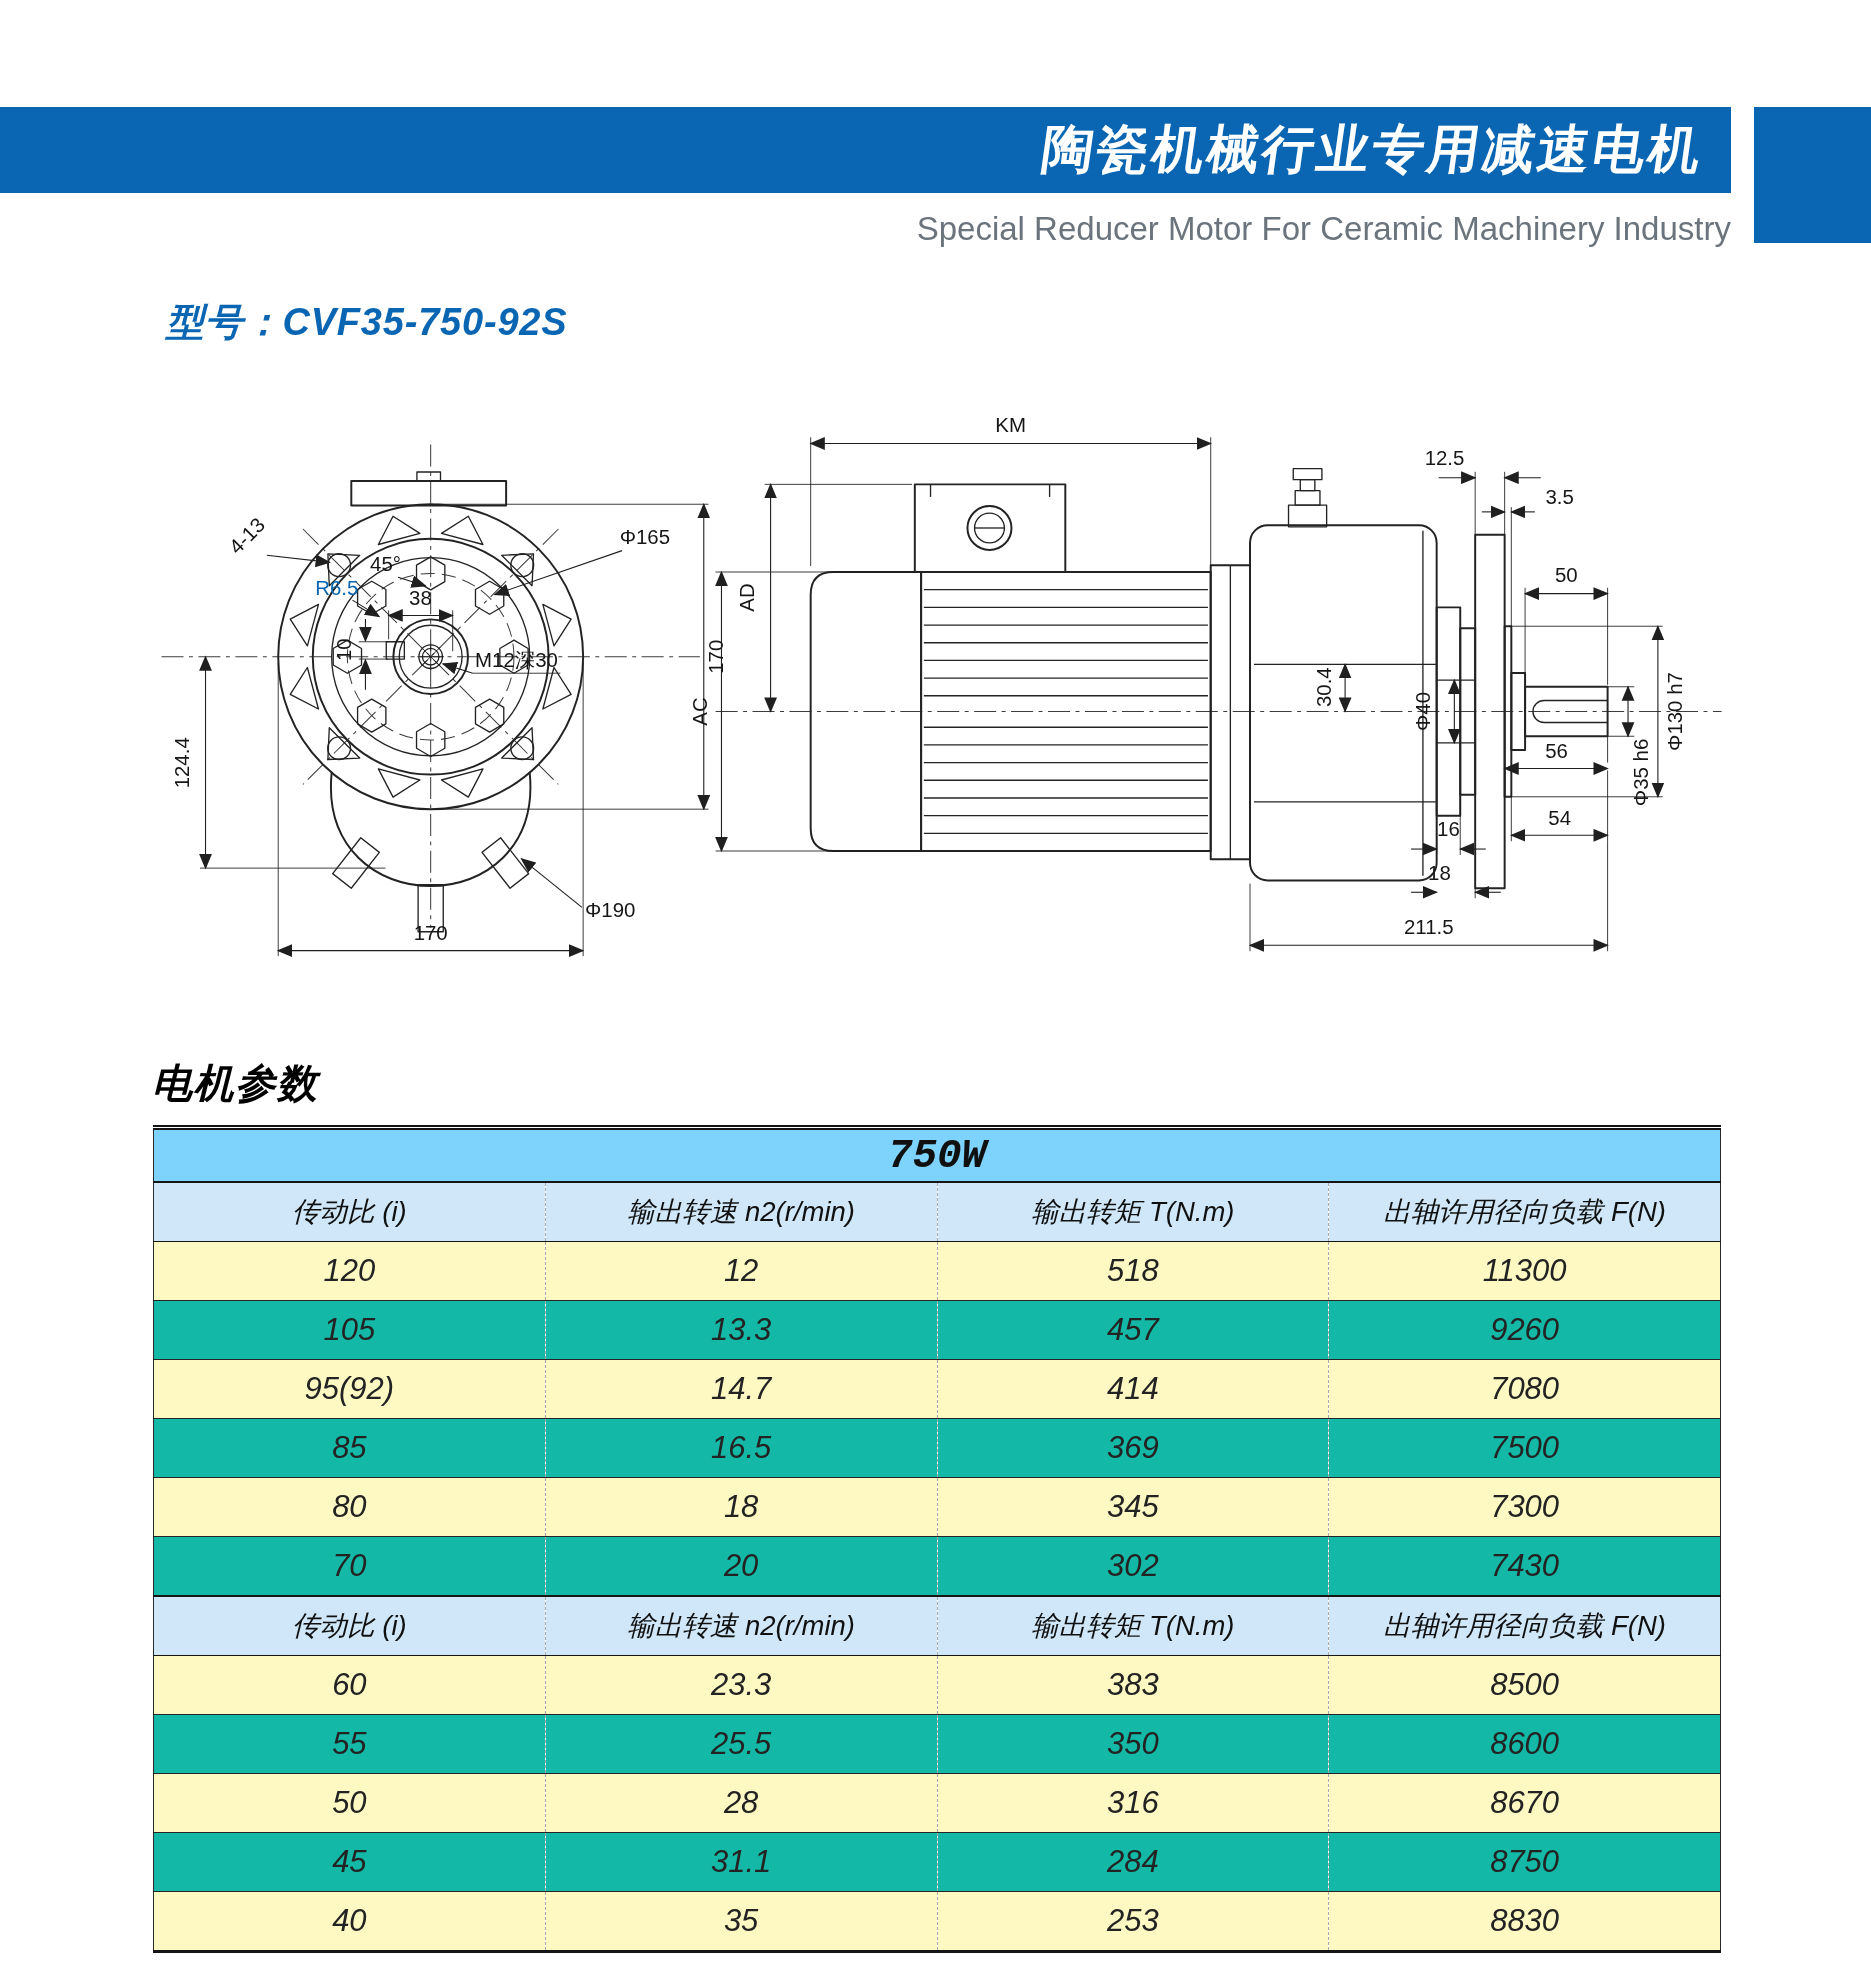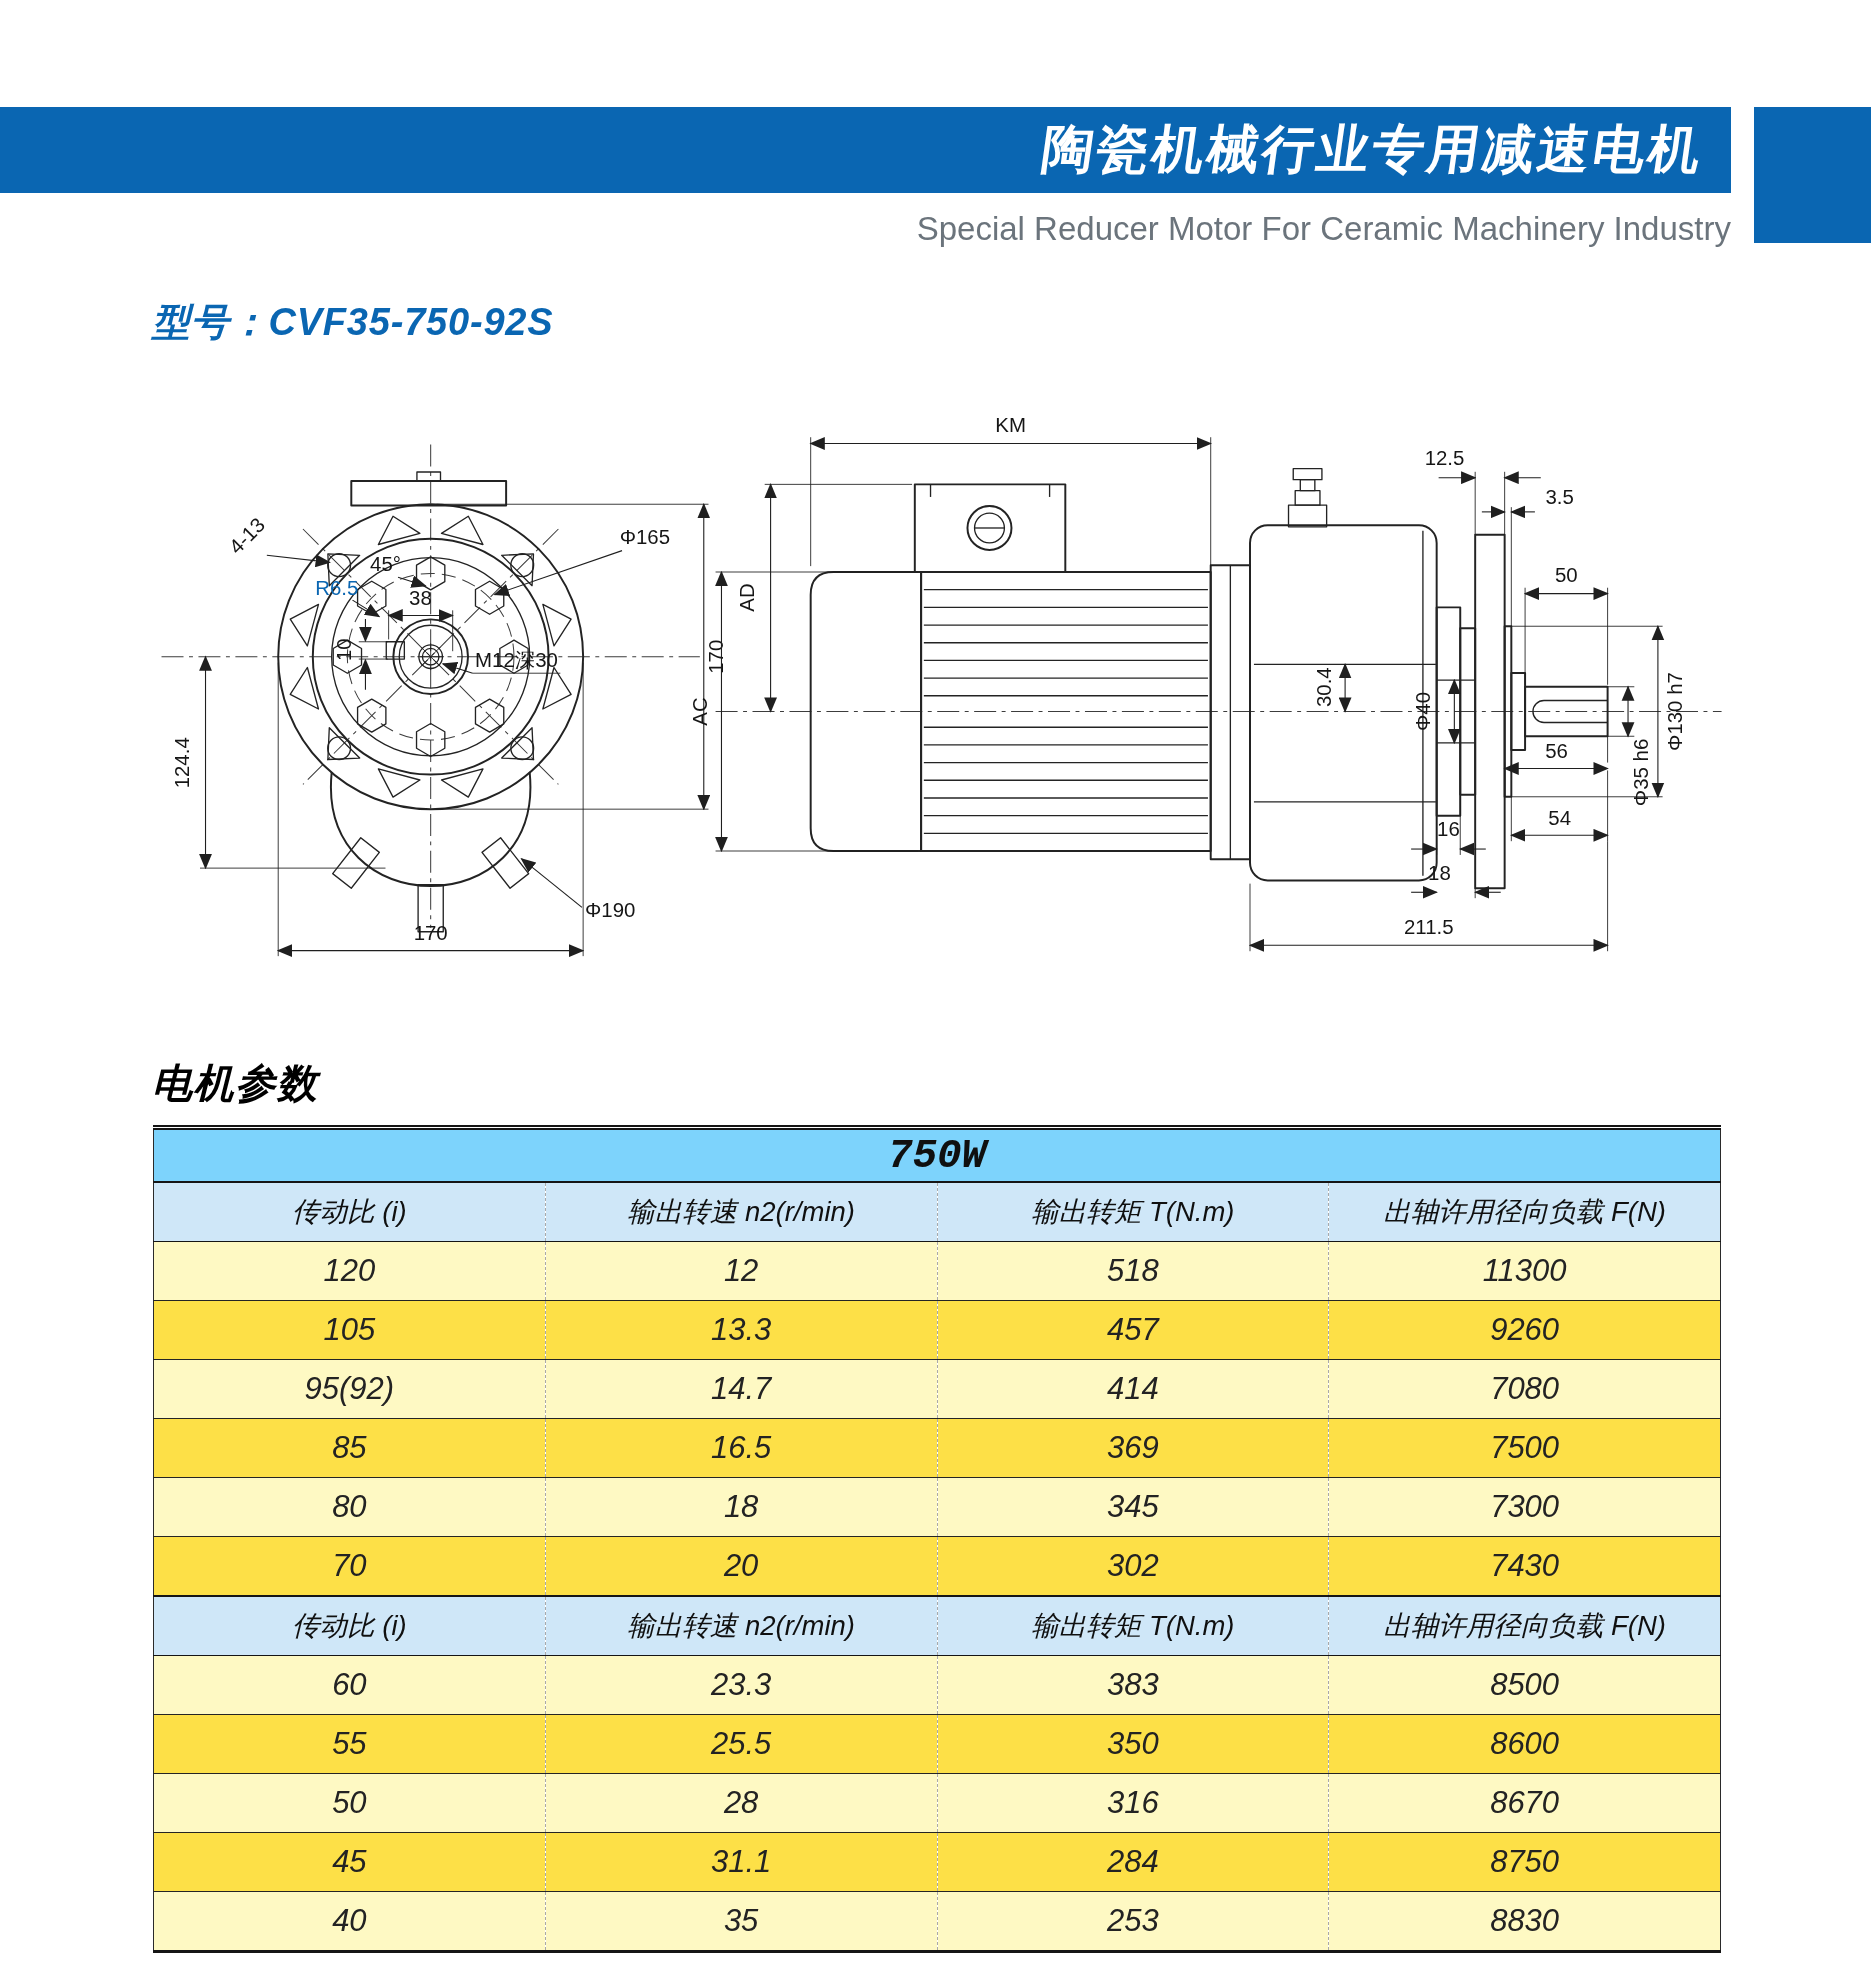--- a/index.html
+++ b/index.html
@@ -15,21 +15,21 @@
   .topbar-title{
     color:#ffffff;font-size:52px;font-weight:bold;letter-spacing:3.1px;
     padding-right:27.5px;transform:skewX(-8deg);white-space:nowrap;
   }
   .topbar-block{position:absolute;left:1754px;top:107px;width:117px;height:136px;background:#0a66b2;}
   .subtitle{
     position:absolute;top:210px;right:141px;font-size:33px;font-weight:normal;color:#6b747c;white-space:nowrap;
   }
   
   .model-line{
-    position:absolute;left:152px;top:297px;font-size:38px;font-weight:bold;font-style:italic;
+    position:absolute;left:166px;top:297px;font-size:38px;font-weight:bold;font-style:italic;
     color:#0a66b2;white-space:nowrap;letter-spacing:0.8px;
   }
   
   .front-view{position:absolute;left:134px;top:417px;width:613px;height:558px;}
   .side-view{position:absolute;left:692px;top:393px;width:1061px;height:582px;}
   .ol{fill:none;stroke:#232323;stroke-width:5;stroke-linejoin:round;stroke-linecap:round;}
   .ol2{fill:none;stroke:#232323;stroke-width:3.4;stroke-linejoin:round;}
   .cl{stroke:#3c3c3c;stroke-width:2.6;stroke-dasharray:56 14 10 14;fill:none;}
   .dl{stroke:#1f1f1f;stroke-width:2.8;fill:none;}
   .ext{stroke:#1f1f1f;stroke-width:2.2;fill:none;}
@@ -48,21 +48,21 @@
     font-style:italic;
   }
   .motor-table td{text-align:center;vertical-align:middle;overflow:hidden;white-space:nowrap;}
   tr.sec-title td{height:49px;font-size:41px;font-weight:bold;color:#101010;border-top:3.1px solid #151515;background:#7dd3fc;font-family:Liberation Mono, monospace;}
   .motor-table tr:first-child td{border-top:none;}
   tr.cols td{
     height:56px;background:#cfe7f8;font-size:27.5px;color:#101010;
     border-top:2.4px solid #151515;border-bottom:1.6px solid #151515;margin-left:20px;
   }
   tr.data td{height:56px;font-size:31px;color:#232323;background:#fef9c3;}
-  tr.data.alt td{background:#fde047;}
+  tr.data.alt td{background:#14b8a6;}
   tr.data + tr.data td{border-top:1.2px solid #242424;}
   tr.cols td:not(:last-child), tr.data td:not(:last-child){border-right:1.2px dashed #a9a9a9;}
 </style>
 </head>
 <body>
 
 <div class="page">
 
   <div class="topbar">
     <span class="topbar-title">陶瓷机械行业专用减速电机</span>

